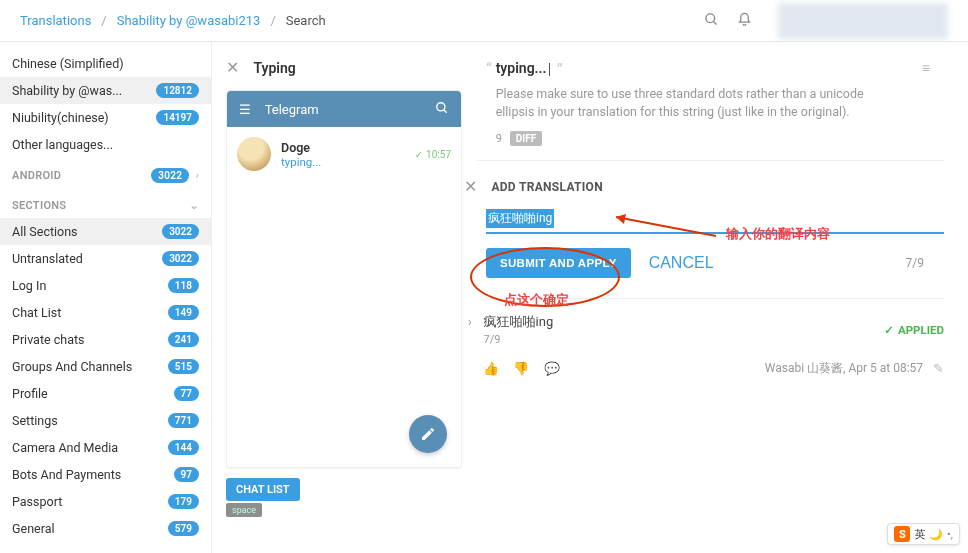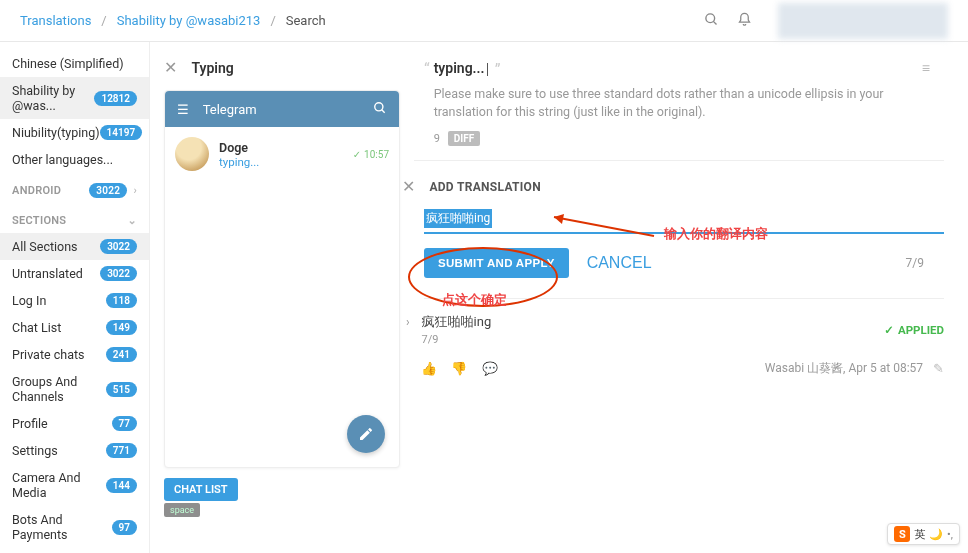--- a/index.html
+++ b/index.html
@@ -6,21 +6,21 @@
 body { font-family: -apple-system, BlinkMacSystemFont, "Segoe UI", Roboto, sans-serif; font-size: 13px; color: #333; background: #fff; width: 968px; height: 553px; overflow: hidden; position: relative; }
 .topbar { height: 42px; border-bottom: 1px solid #e8e8e8; display: flex; align-items: center; padding: 0 20px; }
 .breadcrumb { display: flex; align-items: center; gap: 10px; font-size: 13px; }
 .breadcrumb a { color: #3a9ee0; text-decoration: none; }
 .breadcrumb .sep { color: #aaa; }
 .breadcrumb .current { color: #555; }
 .topbar-right { margin-left: auto; display: flex; align-items: center; gap: 18px; }
 .icon-btn { color: #888; cursor: pointer; }
 .avatar-blur { width: 170px; height: 36px; background: #e0e7ee; filter: blur(3px); margin-left: 8px; }
 .main { display: flex; height: calc(100% - 42px); }
-.sidebar { width: 150px; border-right: 1px solid #eee; padding-top: 8px; overflow: hidden; }
+.sidebar { width: 212px; border-right: 1px solid #eee; padding-top: 8px; overflow: hidden; }
 .side-item { display: flex; align-items: center; justify-content: space-between; padding: 6px 12px; font-size: 12.5px; color: #333; cursor: pointer; }
 .side-item.selected { background: #f0f0f0; }
 .side-head { display: flex; align-items: center; justify-content: space-between; padding: 10px 12px 6px; font-size: 11px; color: #999; font-weight: 600; letter-spacing: 0.3px; }
 .badge { background: #3a9ee0; color: #fff; border-radius: 10px; font-size: 10px; padding: 2px 7px; font-weight: 600; }
 .chev { color: #bbb; font-size: 11px; }
 .content { flex: 1; display: flex; padding: 18px 14px 0 14px; gap: 14px; overflow: hidden; }
 .col-left { width: 236px; }
 .col-right { flex: 1; padding-right: 10px; }
 .row-head { display: flex; align-items: center; gap: 14px; margin-bottom: 14px; }
 .close-x { color: #999; font-size: 16px; cursor: pointer; line-height: 1; }
@@ -96,21 +96,21 @@
 <div class="main">
   <div class="sidebar">
     <div class="side-item">
         <span>Chinese (Simplified)</span>
       </div>
     <div class="side-item selected">
         <span>Shability by @was...</span>
         <span class="badge">12812</span>
       </div>
     <div class="side-item">
-        <span>Niubility(typing)</span>
+        <span>Niubility(chinese)</span>
         <span class="badge">14197</span>
       </div>
     <div class="side-item">
         <span>Other languages...</span>
       </div>
     <div class="side-head">
         <span>ANDROID</span>
         <span style="display:flex;gap:6px;align-items:center;">
           <span class="badge">3022</span>
           <span class="chev">›</span>

